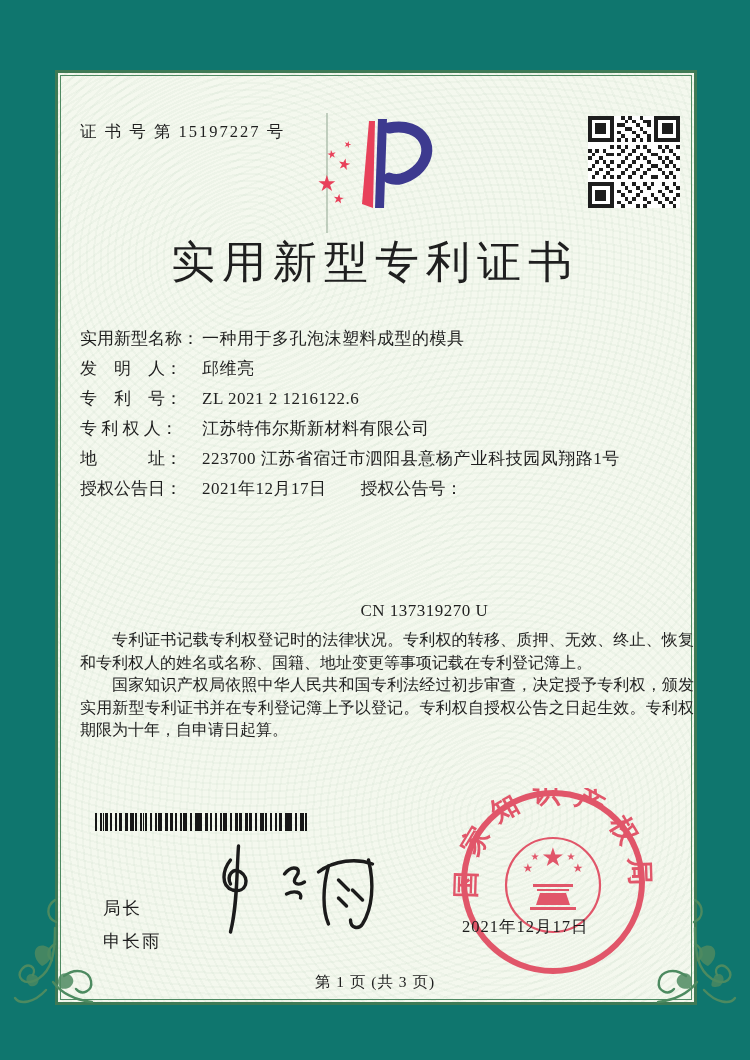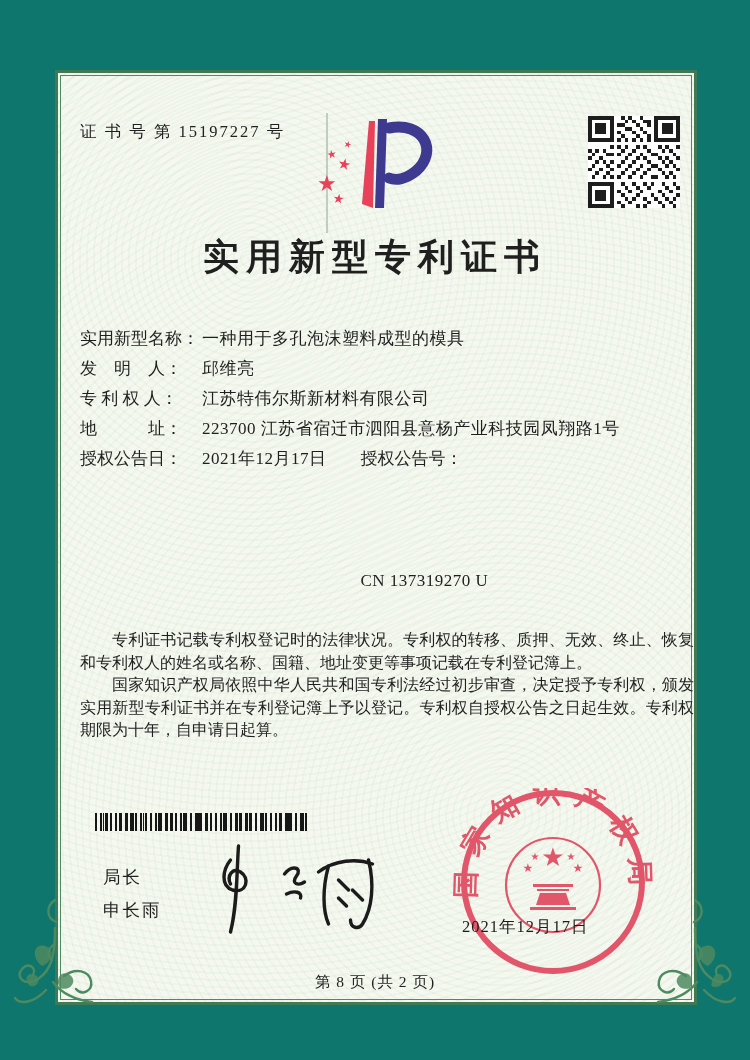--- a/index.html
+++ b/index.html
@@ -21,41 +21,41 @@
   .flourish{position:absolute;width:120px;height:160px;z-index:3;}
   .fl-left{left:12px;top:848px;}
   .fl-right{right:12px;top:848px;transform:scaleX(-1);}
   
   .cert-no{position:absolute;left:80px;top:121px;font-size:16.5px;letter-spacing:2px;z-index:2;}
   .logo{position:absolute;left:305px;top:111px;width:145px;height:124px;z-index:2;}
   .qr{position:absolute;left:588px;top:116px;width:92px;height:92px;z-index:2;background:#fff;}
   
   .title{
     position:absolute;left:0;top:233px;width:100%;text-align:center;
-    font-size:36px;font-weight:700;letter-spacing:7px;z-index:2;
+    font-size:44px;font-weight:400;letter-spacing:7px;z-index:2;
   }
   
   .fields{position:absolute;left:80px;top:327px;width:600px;display:grid;row-gap:7px;z-index:2;}
   .row{display:flex;font-size:17px;line-height:23px;}
   .row .lab{flex:0 0 122px;white-space:pre;}
   .row .val{letter-spacing:.5px;white-space:nowrap;}
   .pair2{margin-left:34px;display:flex;flex-direction:column;}
   
   .paras{position:absolute;left:80px;top:629px;width:614px;font-size:16px;line-height:22.5px;text-align:justify;z-index:2;}
   .paras p{margin:0;text-indent:32px;}
   
   .barcode{
     position:absolute;left:95px;top:813px;width:213px;height:18px;z-index:2;
     background:
       repeating-linear-gradient(90deg,#161616 0 2px,rgba(0,0,0,0) 2px 5px),
       repeating-linear-gradient(90deg,#161616 0 1px,rgba(0,0,0,0) 1px 8px),
       repeating-linear-gradient(90deg,rgba(0,0,0,0) 0 11px,#161616 11px 13px);
   }
   
-  .sig-labels{position:absolute;left:103px;top:861px;font-size:17.5px;letter-spacing:2px;line-height:33px;z-index:2;}
+  .sig-labels{position:absolute;left:103px;top:892px;font-size:17.5px;letter-spacing:2px;line-height:33px;z-index:2;}
   .signature{position:absolute;left:198px;top:840px;width:205px;height:100px;z-index:2;}
   
   .seal{position:absolute;left:448px;top:788px;width:212px;height:192px;z-index:4;}
   .seal svg{position:absolute;inset:0;opacity:.92;}
   .seal-date{
     position:absolute;left:14px;top:128px;width:190px;
     font-size:16.5px;letter-spacing:1px;color:#1c1c1c;white-space:nowrap;
   }
   
   .page-info{position:absolute;left:0;top:972px;width:100%;text-align:center;font-size:15.5px;letter-spacing:1px;z-index:2;}
@@ -149,20 +149,24 @@
   <div class="fields">
     <div class="row">
       <span class="lab">实用新型名称：</span>
       <span class="val">一种用于多孔泡沫塑料成型的模具</span>
     </div>
     <div class="row">
       <span class="lab">发　明　人：</span>
       <span class="val">邱维亮</span>
     </div>
     <div class="row">
+      <span class="lab">专　利　号：</span>
+      <span class="val">ZL 2021 2 1216122.6</span>
+    </div>
+    <div class="row">
       <span class="lab">专 利 权 人：</span>
       <span class="val">江苏特伟尔斯新材料有限公司</span>
     </div>
     <div class="row">
       <span class="lab">地　　　址：</span>
       <span class="val">223700 江苏省宿迁市泗阳县意杨产业科技园凤翔路1号</span>
     </div>
     <div class="row">
       <span class="lab">授权公告日：</span>
       <span class="val">2021年12月17日</span>
@@ -219,15 +223,15 @@
           <rect x="85" y="96" width="40" height="3"></rect>
           <rect x="89" y="101" width="32" height="2"></rect>
           <path d="M92 105 h26 l4 12 h-34 Z"></path>
           <rect x="82" y="119" width="46" height="3"></rect>
         </g>
       </g>
     </svg>
     <div class="seal-date">2021年12月17日</div>
   </div>
 
-  <div class="page-info">第 8 页 (共 2 页)</div>
+  <div class="page-info">第 1 页 (共 3 页)</div>
 
 </div>
 
 </body></html>

